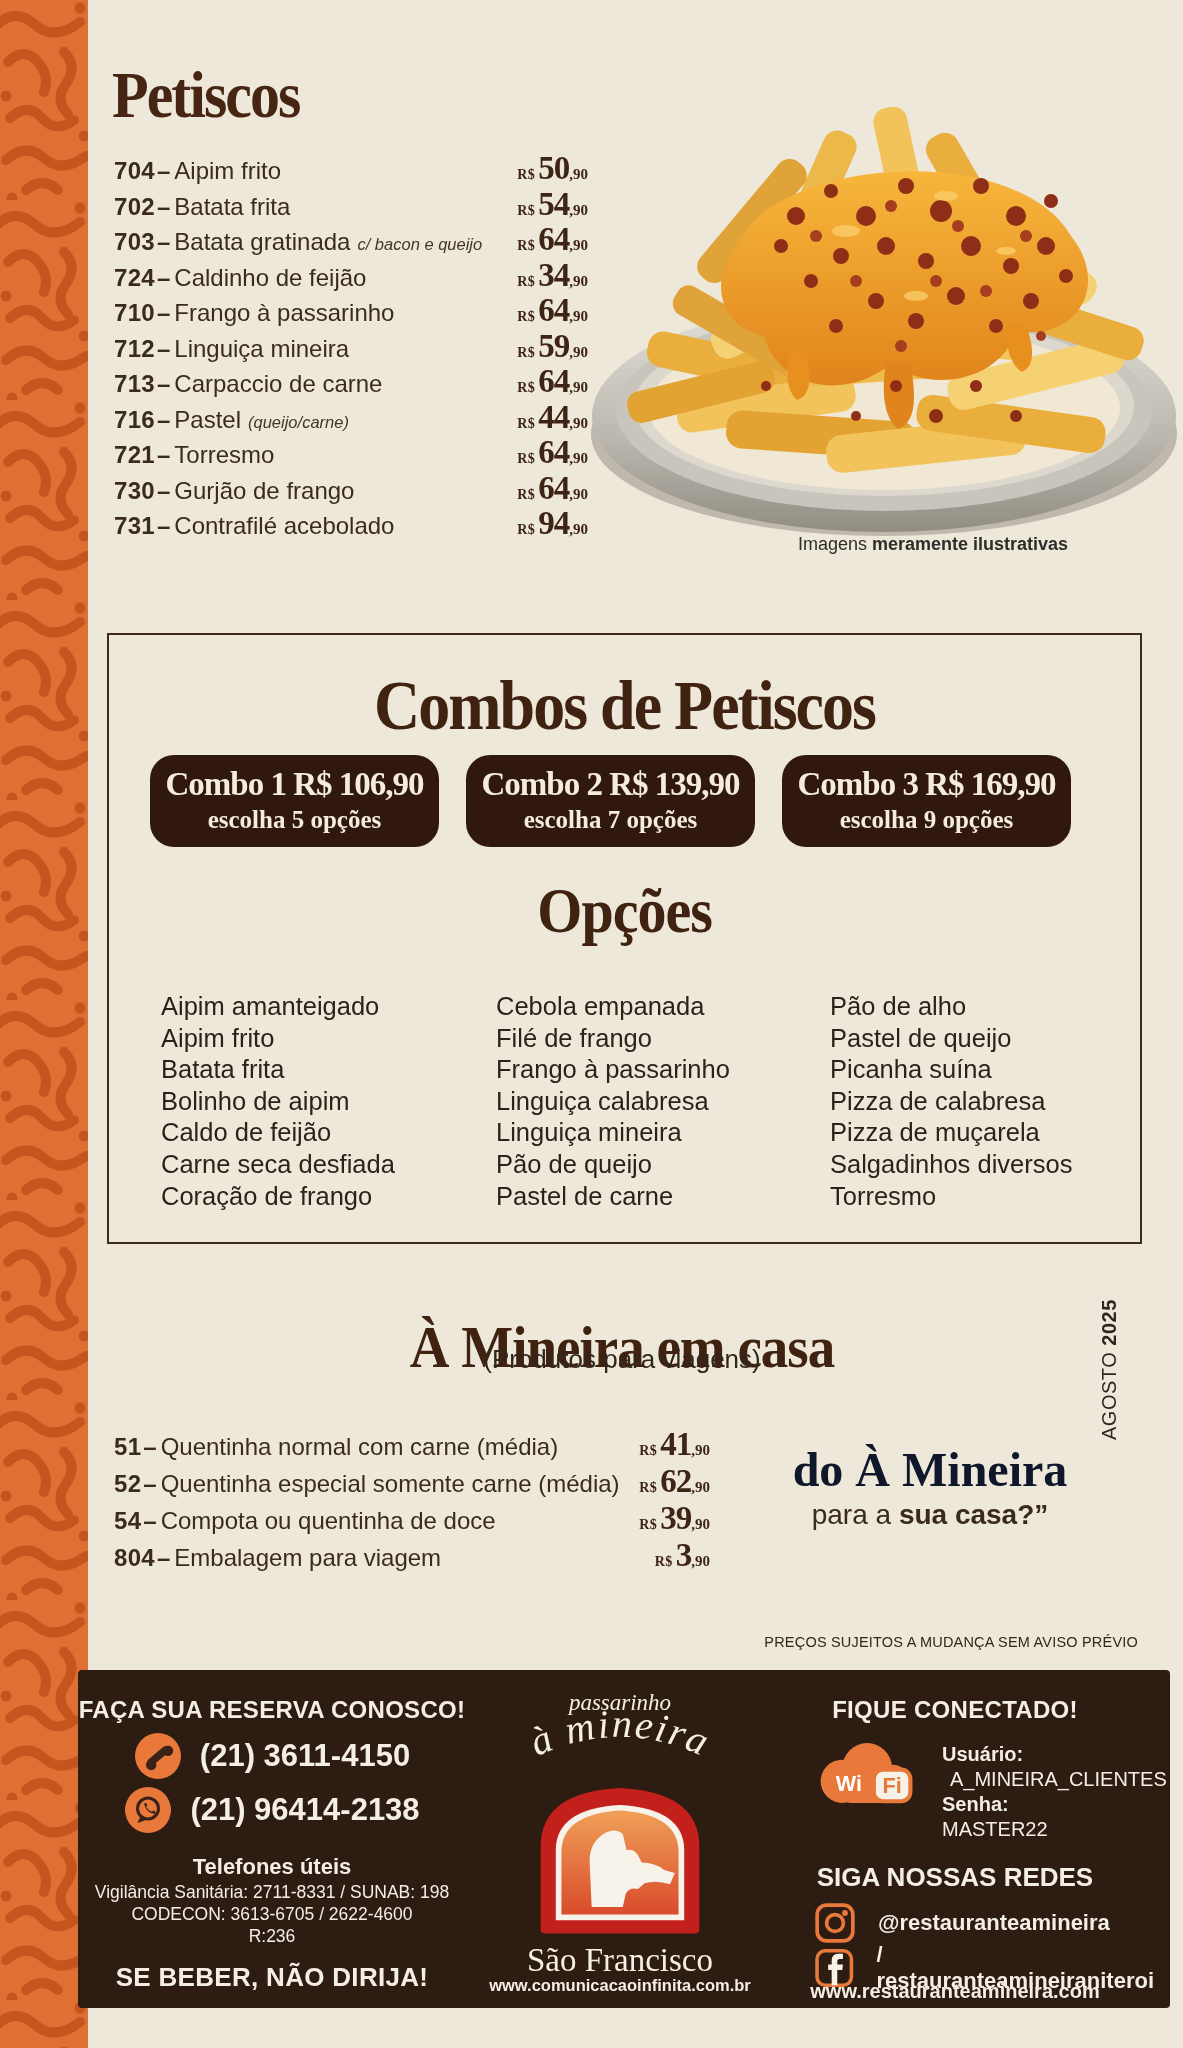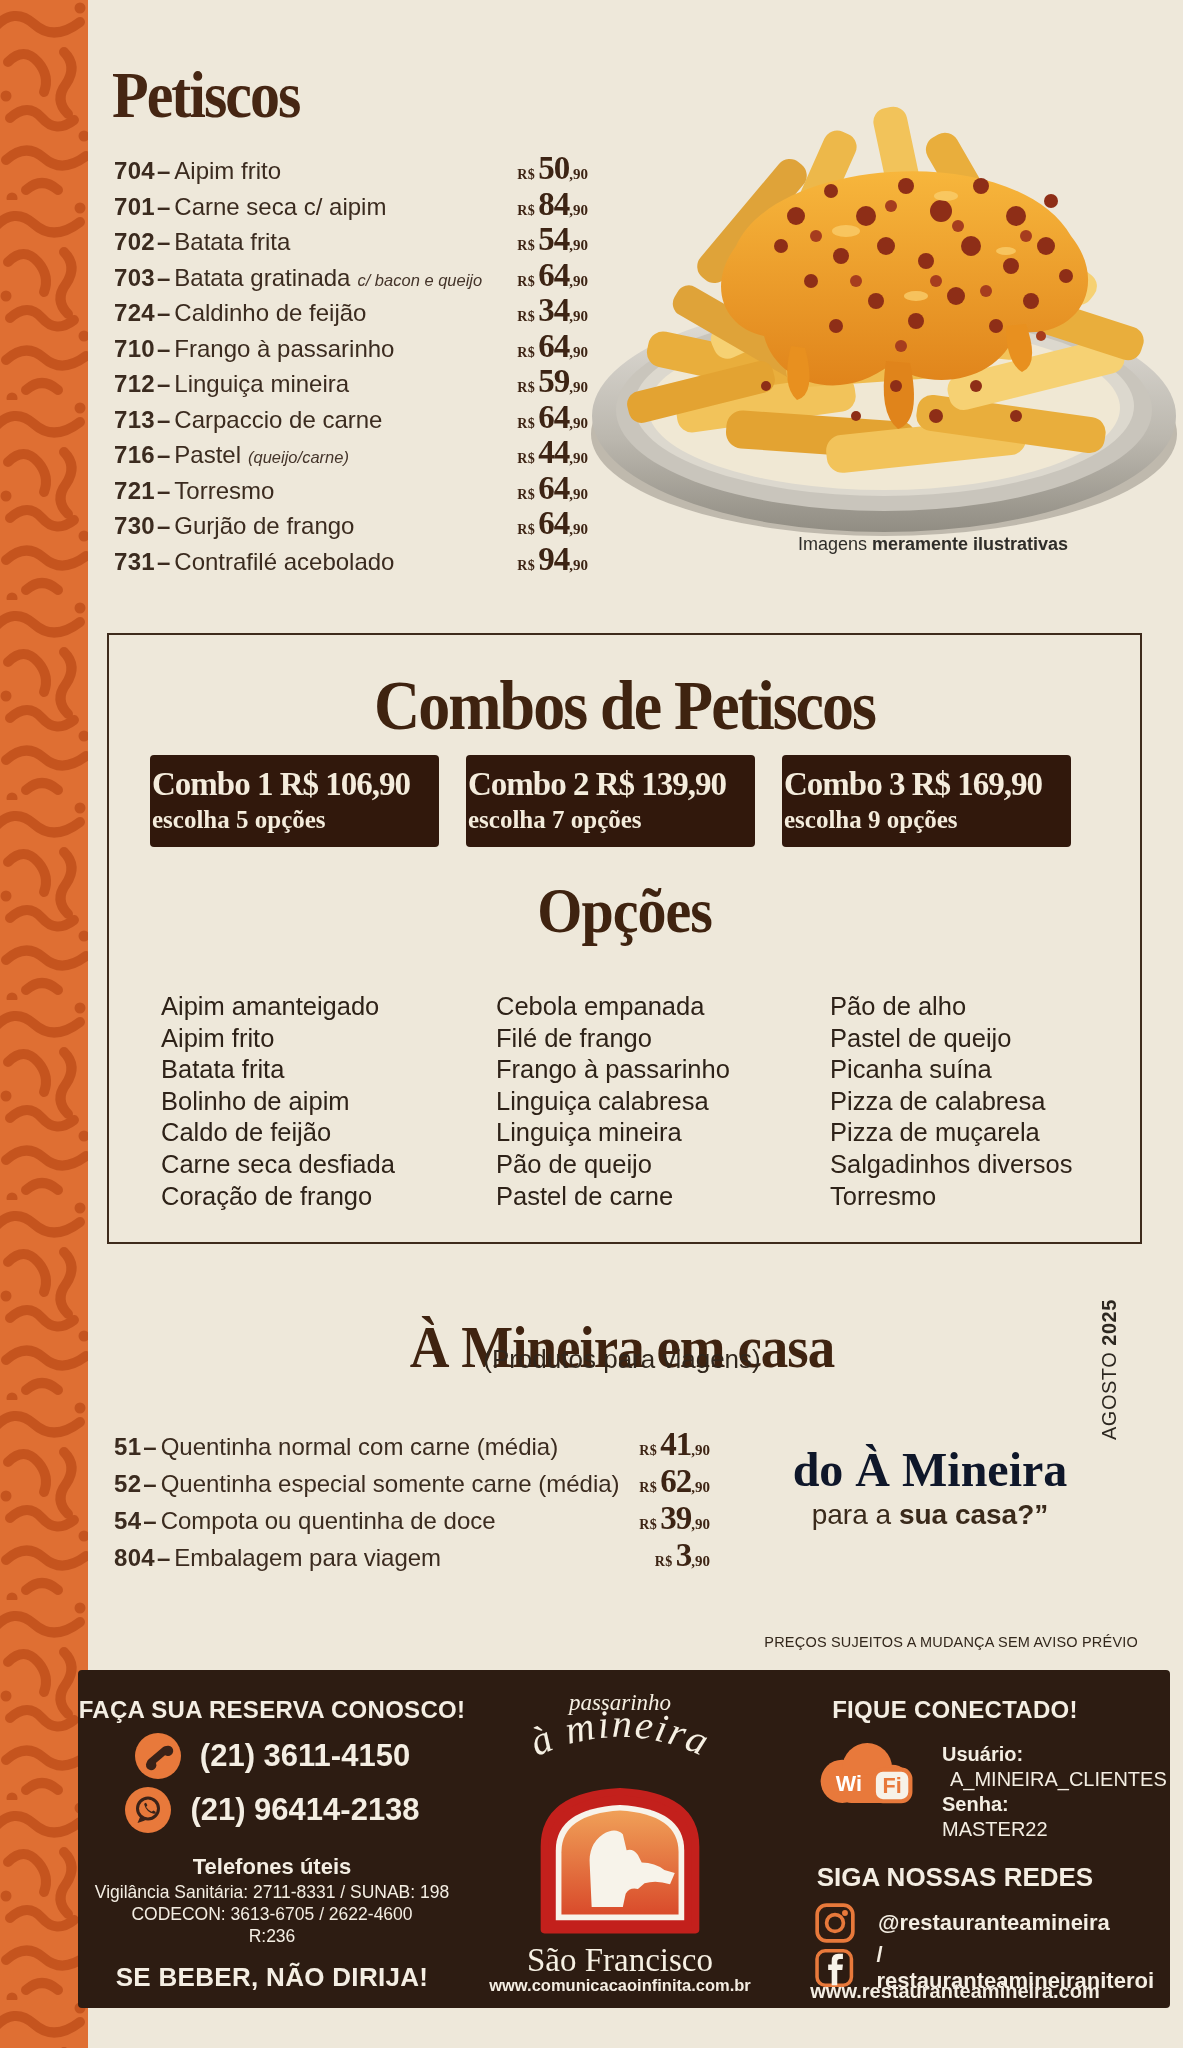--- a/index.html
+++ b/index.html
@@ -28,22 +28,22 @@
   
   .food{position:absolute;left:586px;top:86px;width:597px;height:462px;}
   .caption{position:absolute;left:683px;top:534px;width:500px;text-align:center;font-size:18px;color:#2F2D29;}
   
   .combos-box{position:absolute;left:107px;top:633px;width:1035px;height:611px;
     border:2px solid #3E2B1C;box-sizing:border-box;}
   .combos-title{position:absolute;top:34px;width:100%;text-align:center;
     font-family:"Liberation Serif",serif;font-weight:bold;font-size:64px;color:#3F2310;
     letter-spacing:-2px;transform:scaleY(1.1);}
   .combo-row{position:absolute;left:41px;top:120px;display:flex;gap:27px;}
-  .combo-btn{width:289px;background:#31180C;border-radius:4px;color:#F4ECDC;
-    text-align:left;padding:11px 2px 13px;font-family:"Liberation Serif",serif;box-sizing:border-box;}
+  .combo-btn{width:289px;background:#31180C;border-radius:24px;color:#F4ECDC;
+    text-align:center;padding:11px 8px 13px;font-family:"Liberation Serif",serif;box-sizing:border-box;}
   .combo-label{font-size:33px;font-weight:bold;letter-spacing:-1px;}
   .combo-sub{font-size:25px;font-weight:bold;margin-top:3px;}
   .opcoes-title{position:absolute;top:242px;width:100%;text-align:center;
     font-family:"Liberation Serif",serif;font-weight:bold;font-size:58px;color:#3F2310;
     letter-spacing:-1px;transform:scaleY(1.1);}
   .opt-col{position:absolute;top:356px;font-size:25.5px;line-height:31.6px;color:#2E2218;}
   .opt-col.c1{left:52px;}
   .opt-col.c2{left:387px;}
   .opt-col.c3{left:721px;}
   
@@ -112,24 +112,20 @@
   </defs>
   <rect width="88" height="2048" fill="url(#squig)"></rect>
 </svg>
 
 <div class="petiscos-title">Petiscos</div>
 
 <div class="menu-list">
   <div class="menu-row">
       <span><b class="code">704</b><b class="sep">–</b><span>Aipim frito</span><i class="note"></i></span>
       <span class="price"><span class="rs">R$</span><span class="num">50</span><span class="dec">,90</span></span>
-    </div>
-  <div class="menu-row">
-      <span><b class="code">701</b><b class="sep">–</b><span>Carne seca c/ aipim</span><i class="note"></i></span>
-      <span class="price"><span class="rs">R$</span><span class="num">84</span><span class="dec">,90</span></span>
     </div>
   <div class="menu-row">
       <span><b class="code">702</b><b class="sep">–</b><span>Batata frita</span><i class="note"></i></span>
       <span class="price"><span class="rs">R$</span><span class="num">54</span><span class="dec">,90</span></span>
     </div>
   <div class="menu-row">
       <span><b class="code">703</b><b class="sep">–</b><span>Batata gratinada</span><i class="note">c/ bacon e queijo</i></span>
       <span class="price"><span class="rs">R$</span><span class="num">64</span><span class="dec">,90</span></span>
     </div>
   <div class="menu-row">

